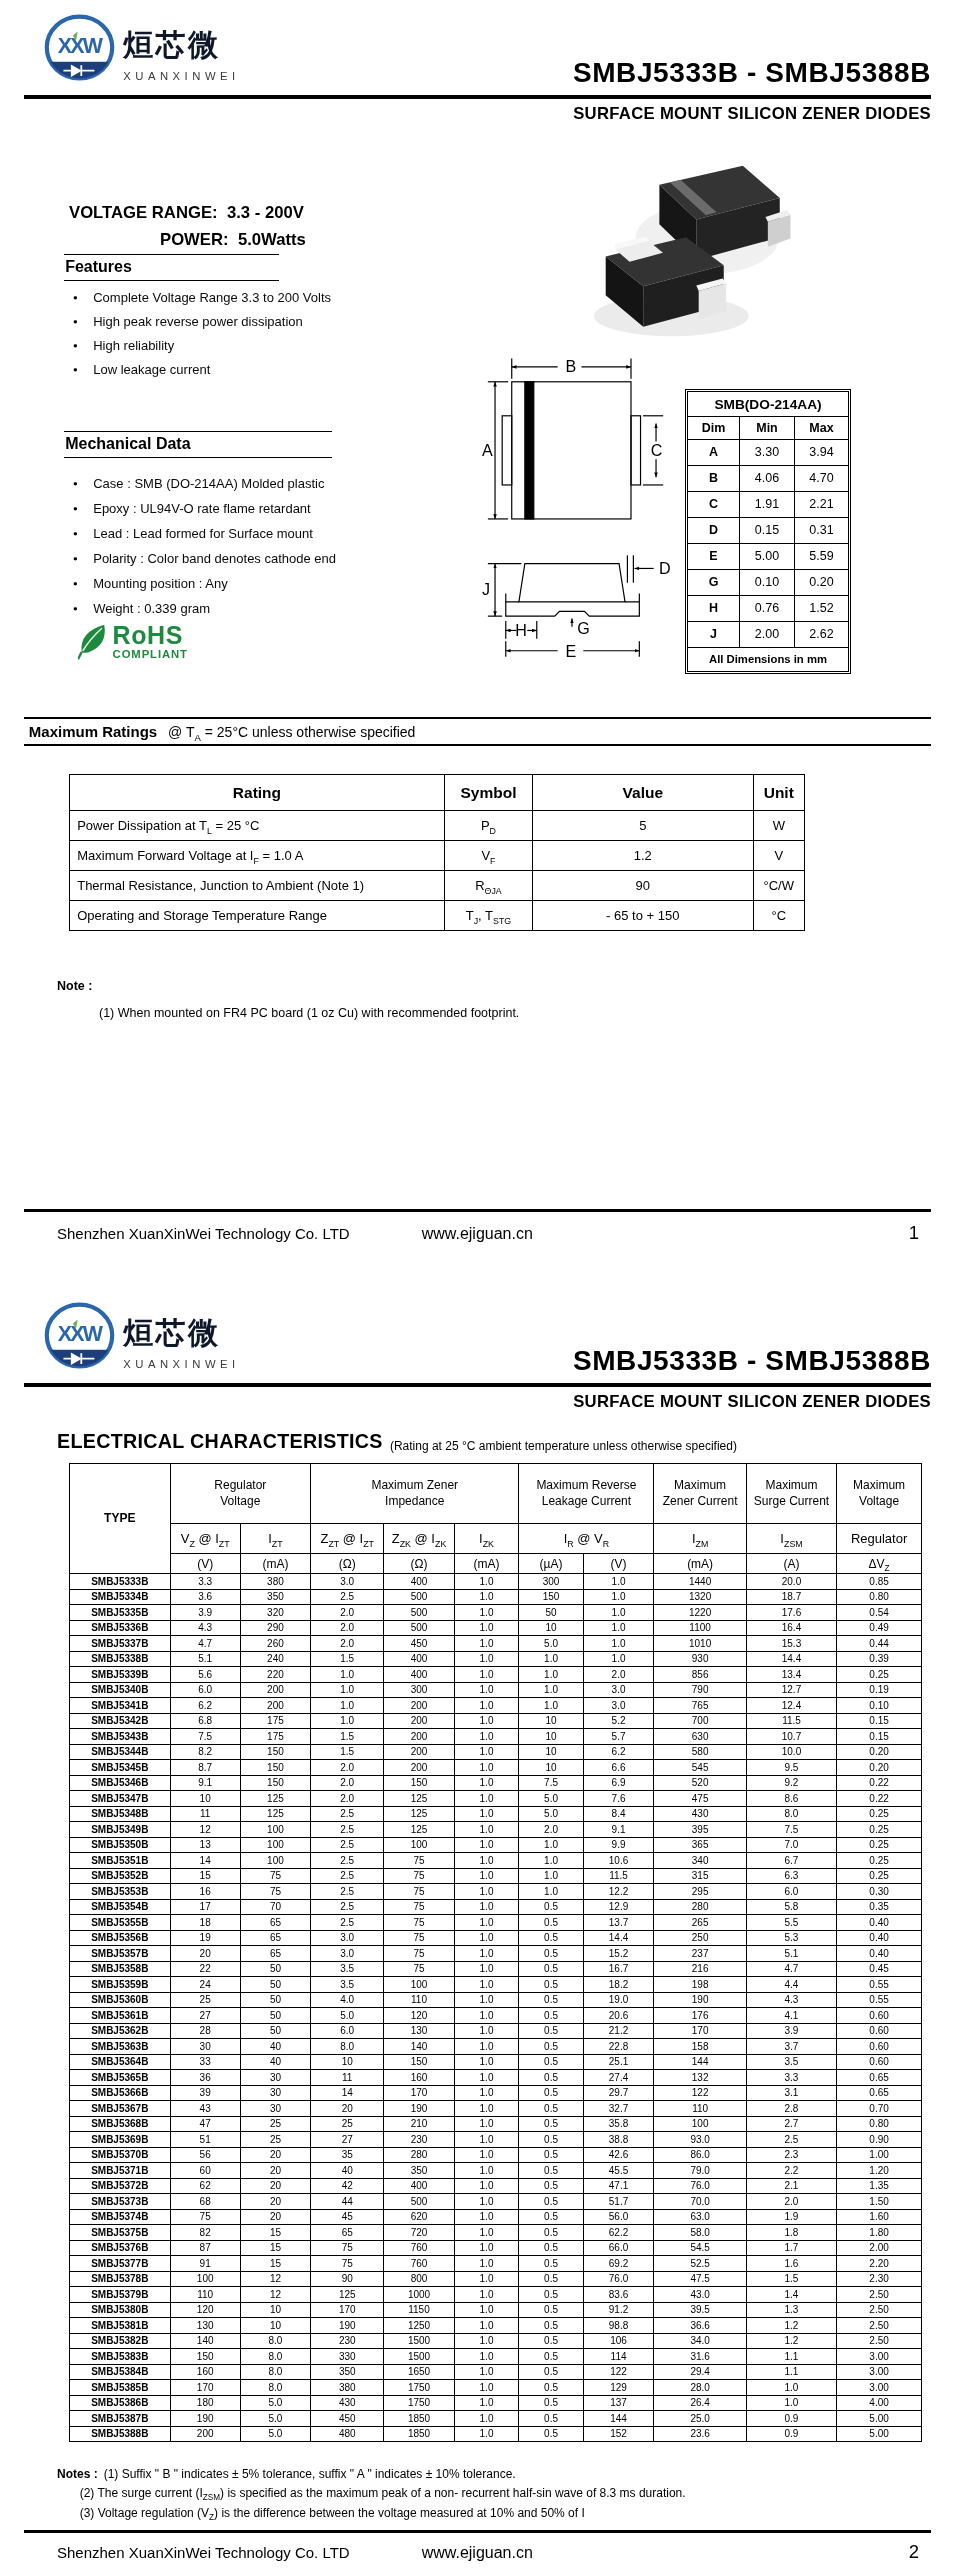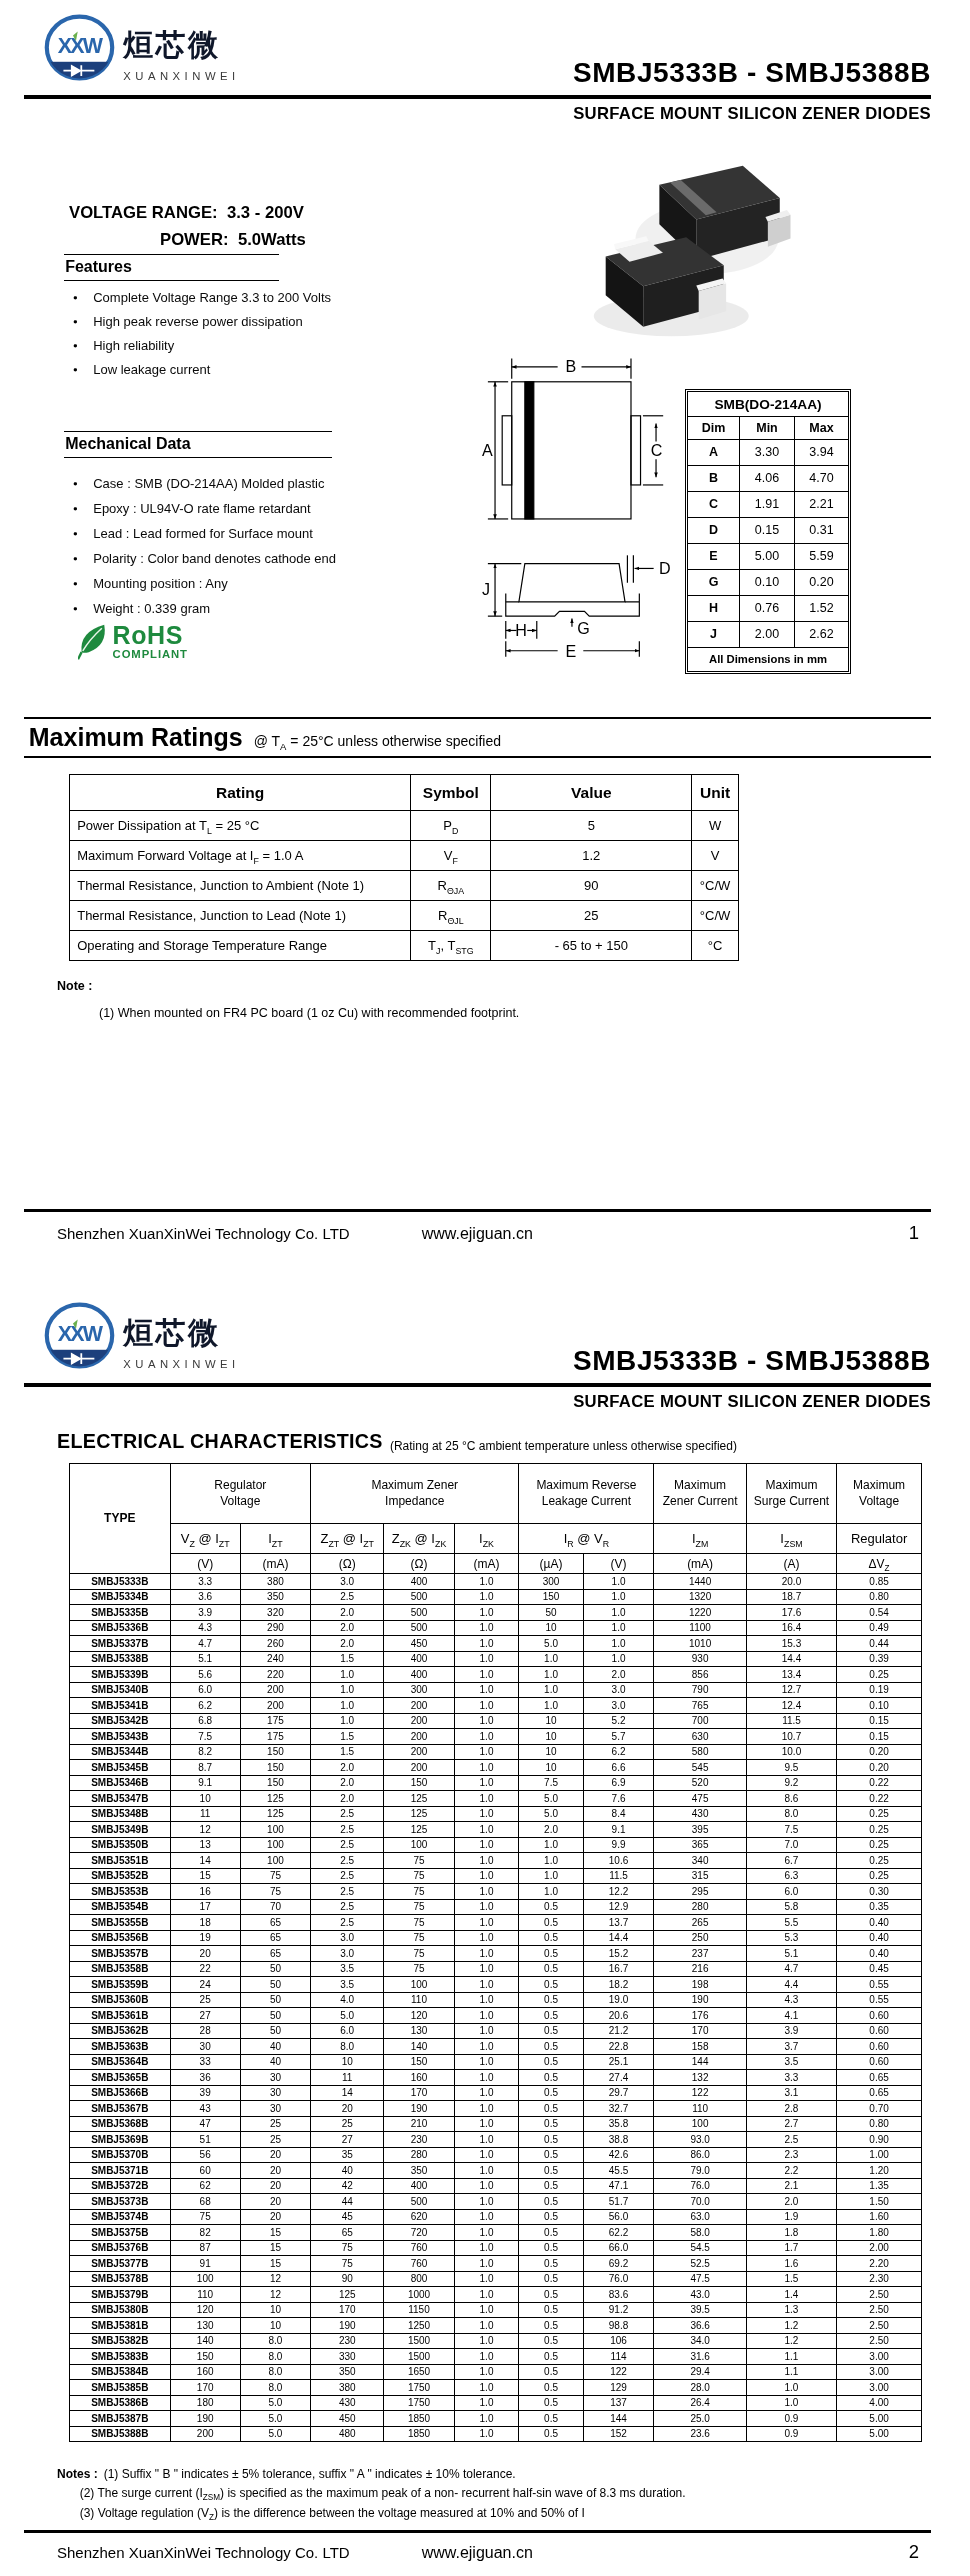--- a/index.html
+++ b/index.html
@@ -44,24 +44,24 @@
   .dtable-wrap { position:absolute; left:687px; top:391px; }
   .dtable { border-collapse:collapse; width:162px; outline:1.2px solid #000; outline-offset:1.2px; }
   .dtable td { border:0.6px solid #000; text-align:center; font-size:12.5px; height:26px; }
   .dtable .dtitle { font-size:13.7px; font-weight:bold; height:25px; }
   .dtable .dhead td, .dtable tr.dhead td { font-weight:bold; height:22.7px; }
   .dtable .c0 { font-weight:bold; width:52px; }
   .dtable .c1 { width:55px; }
   .dtable .dfoot { font-size:11.3px; font-weight:bold; height:24px; }
 
   .mr-band { position:absolute; left:24px; top:717px; width:907px; border-top:2.4px solid #000; border-bottom:2.4px solid #000; padding:3.6px 0 4.8px 4.8px; }
-  .mr-heading { font-size:25px; font-weight:bold; display:inline; }
+  .mr-heading { font-size:15px; font-weight:bold; display:inline; }
   .mr-cond { font-size:14px; display:inline; margin-left:8.3px; }
   .mrtable-wrap { position:absolute; left:69px; top:774px; }
-  .mrtable { border-collapse:collapse; width:670px; table-layout:fixed; }
+  .mrtable { border-collapse:collapse; width:736px; table-layout:fixed; }
   .mrtable th, .mrtable td { border:0.6px solid #000; font-size:13px; text-align:center; }
   .mrtable th { height:36px; font-size:15.5px; font-weight:bold; }
   .mrtable td { height:30px; }
   .mrtable .mr-rating { text-align:left; padding-left:7.2px; }
   .mr-c0 { width:51%; } .mr-c1 { width:12%; } .mr-c2 { width:30%; } .mr-c3 { width:7%; }
 
   .note-block { position:absolute; left:57px; top:979px; }
   .note-label { font-size:12.5px; font-weight:bold; }
   .note-text { font-size:12.5px; margin-top:13px; margin-left:42px; }
 
@@ -374,26 +374,20 @@
           <tr>
             <td class="mr-rating">Maximum Forward Voltage at I<sub>F</sub> = 1.0 A</td>
             <td class="mr-sym">V<sub>F</sub></td>
             <td class="mr-val">1.2</td>
             <td class="mr-unit">V</td>
           </tr>
           <tr>
             <td class="mr-rating">Thermal Resistance, Junction to Ambient  (Note 1)</td>
             <td class="mr-sym">R<sub>ΘJA</sub></td>
             <td class="mr-val">90</td>
-            <td class="mr-unit">°C/W</td>
-          </tr>
-          <tr>
-            <td class="mr-rating">Thermal Resistance, Junction to Lead  (Note 1)</td>
-            <td class="mr-sym">R<sub>ΘJL</sub></td>
-            <td class="mr-val">25</td>
             <td class="mr-unit">°C/W</td>
           </tr>
           <tr>
             <td class="mr-rating">Operating and Storage Temperature Range</td>
             <td class="mr-sym">T<sub>J</sub>, T<sub>STG</sub></td>
             <td class="mr-val">- 65 to + 150</td>
             <td class="mr-unit">°C</td>
           </tr>
         </tbody>
     </table>

